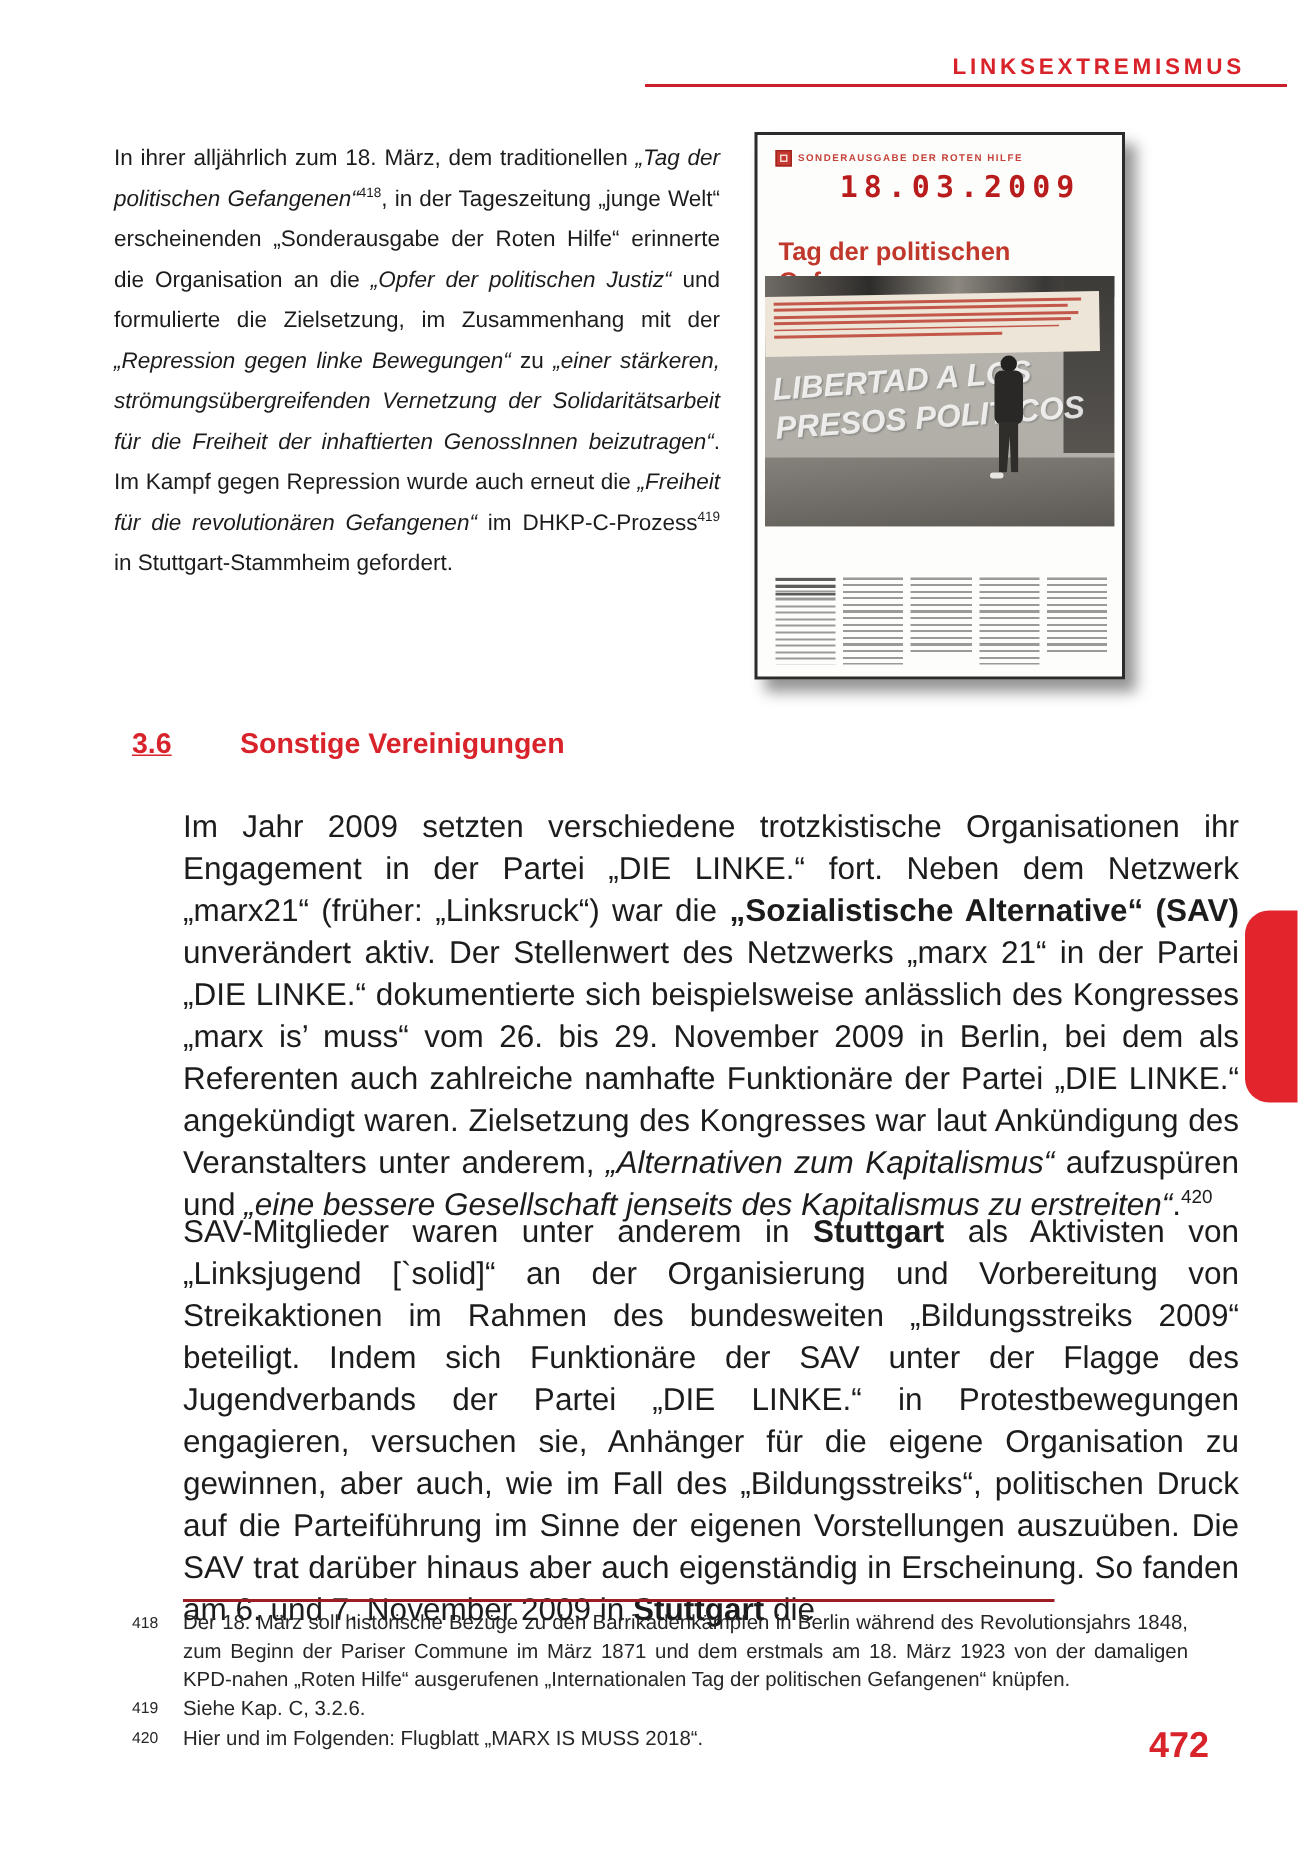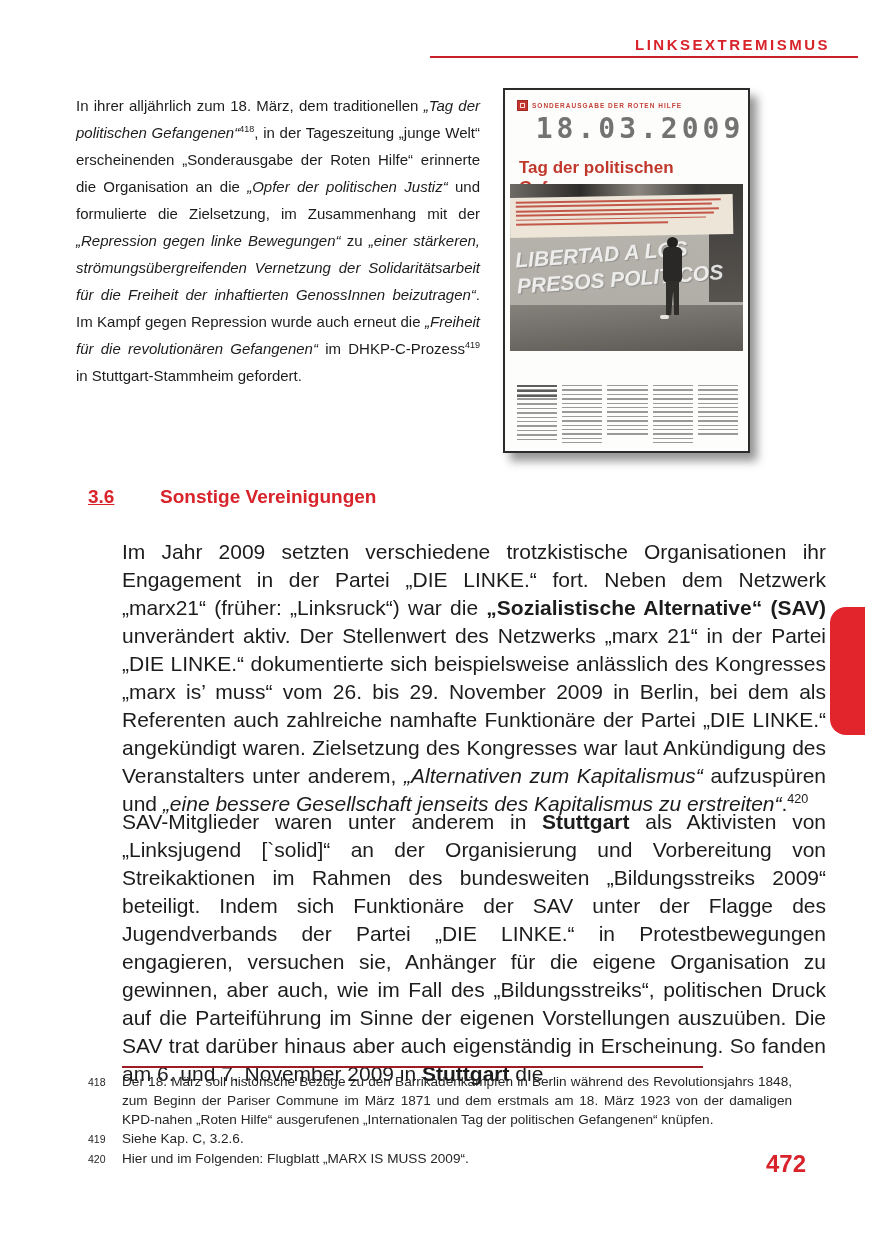--- a/index.html
+++ b/index.html
@@ -15,21 +15,21 @@
   .it{font-style:italic;}
   .bd{font-weight:bold;}
   sup{font-size:60%;vertical-align:super;line-height:0;}
 
   
   .flyer{position:absolute;left:503px;top:88px;width:247px;height:365px;background:#fdfdfb;border:2px solid #2b2b2b;box-shadow:7px 8px 9px rgba(0,0,0,0.42);box-sizing:border-box;}
   .masthead{position:absolute;top:10px;left:12px;display:flex;align-items:center;gap:4px;}
   .masthead-logo{width:11px;height:11px;background:#c5372e;border:1px solid #a02620;box-sizing:border-box;position:relative;}
   .masthead-logo::after{content:"";position:absolute;inset:2px;border:1px solid #f4d9d4;}
   .masthead-text{font-size:6.5px;letter-spacing:1px;color:#c5433a;font-weight:bold;}
-  .flyer-date{position:absolute;top:22px;left:30px;width:210px;text-align:center;font-family:"DejaVu Sans Mono", monospace;font-weight:bold;font-size:28px;letter-spacing:4px;color:#737373;}
+  .flyer-date{position:absolute;top:22px;left:30px;width:210px;text-align:center;font-family:"DejaVu Sans Mono", monospace;font-weight:bold;font-size:20px;letter-spacing:4px;color:#b91c1c;}
   .flyer-sub{position:absolute;top:68px;left:14px;font-size:17px;font-weight:bold;color:#c0372c;}
   .photo{position:absolute;top:94px;left:5px;right:5px;height:167px;background:linear-gradient(#b9b6b0,#aeaba4);overflow:hidden;}
   .photo-topstrip{position:absolute;top:0;left:0;right:0;height:14px;background:linear-gradient(90deg,#6e6a64,#2e2c2a 30%,#8c8880 55%,#3a3836 80%,#55524e);}
   .photo-doorway{position:absolute;top:0;right:0;width:34px;height:118px;background:linear-gradient(#3d3b38,#575450);}
   .redband{position:absolute;top:12px;left:0;right:10px;height:40px;background:#ece5d8;transform:rotate(-1deg);padding:4px 6px;box-sizing:border-box;}
   .redband .rline{height:1.8px;background:rgba(188,62,48,0.85);margin-bottom:2.6px;}
   .graffiti{position:absolute;top:58px;left:6px;width:160px;color:rgba(255,255,255,0.82);font-weight:bold;font-style:italic;font-size:21px;line-height:26px;transform:rotate(-4deg);text-shadow:1px 1px 1px rgba(90,90,90,0.4);white-space:nowrap;}
   .sidewalk{position:absolute;bottom:0;left:0;right:0;height:46px;background:linear-gradient(175deg,#85817b,#5c5954);}
   .person{position:absolute;bottom:30px;left:150px;width:26px;height:84px;}
   .person .head{position:absolute;top:0;left:7px;width:11px;height:11px;border-radius:50%;background:#23211f;}
@@ -125,20 +125,20 @@
     <div class="fn-row">
       <div class="fn-num">418</div>
       <div class="fn-text">Der 18. März soll historische Bezüge zu den Barrikadenkämpfen in Berlin während des Revolutionsjahrs 1848, zum Beginn der Pariser Commune im März 1871 und dem erstmals am 18. März 1923 von der damaligen KPD-nahen „Roten Hilfe“ ausgerufenen „Internationalen Tag der politischen Gefangenen“ knüpfen.</div>
     </div>
     <div class="fn-row">
       <div class="fn-num">419</div>
       <div class="fn-text">Siehe Kap. C, 3.2.6.</div>
     </div>
     <div class="fn-row">
       <div class="fn-num">420</div>
-      <div class="fn-text">Hier und im Folgenden: Flugblatt „MARX IS MUSS 2009“.</div>
+      <div class="fn-text">Hier und im Folgenden: Flugblatt „MARX IS MUSS 2018“.</div>
     </div>
   </div>
 
   <div class="page-number">472</div>
   <div class="chapter-tab"></div>
 
 </div>
 
 </body></html>

